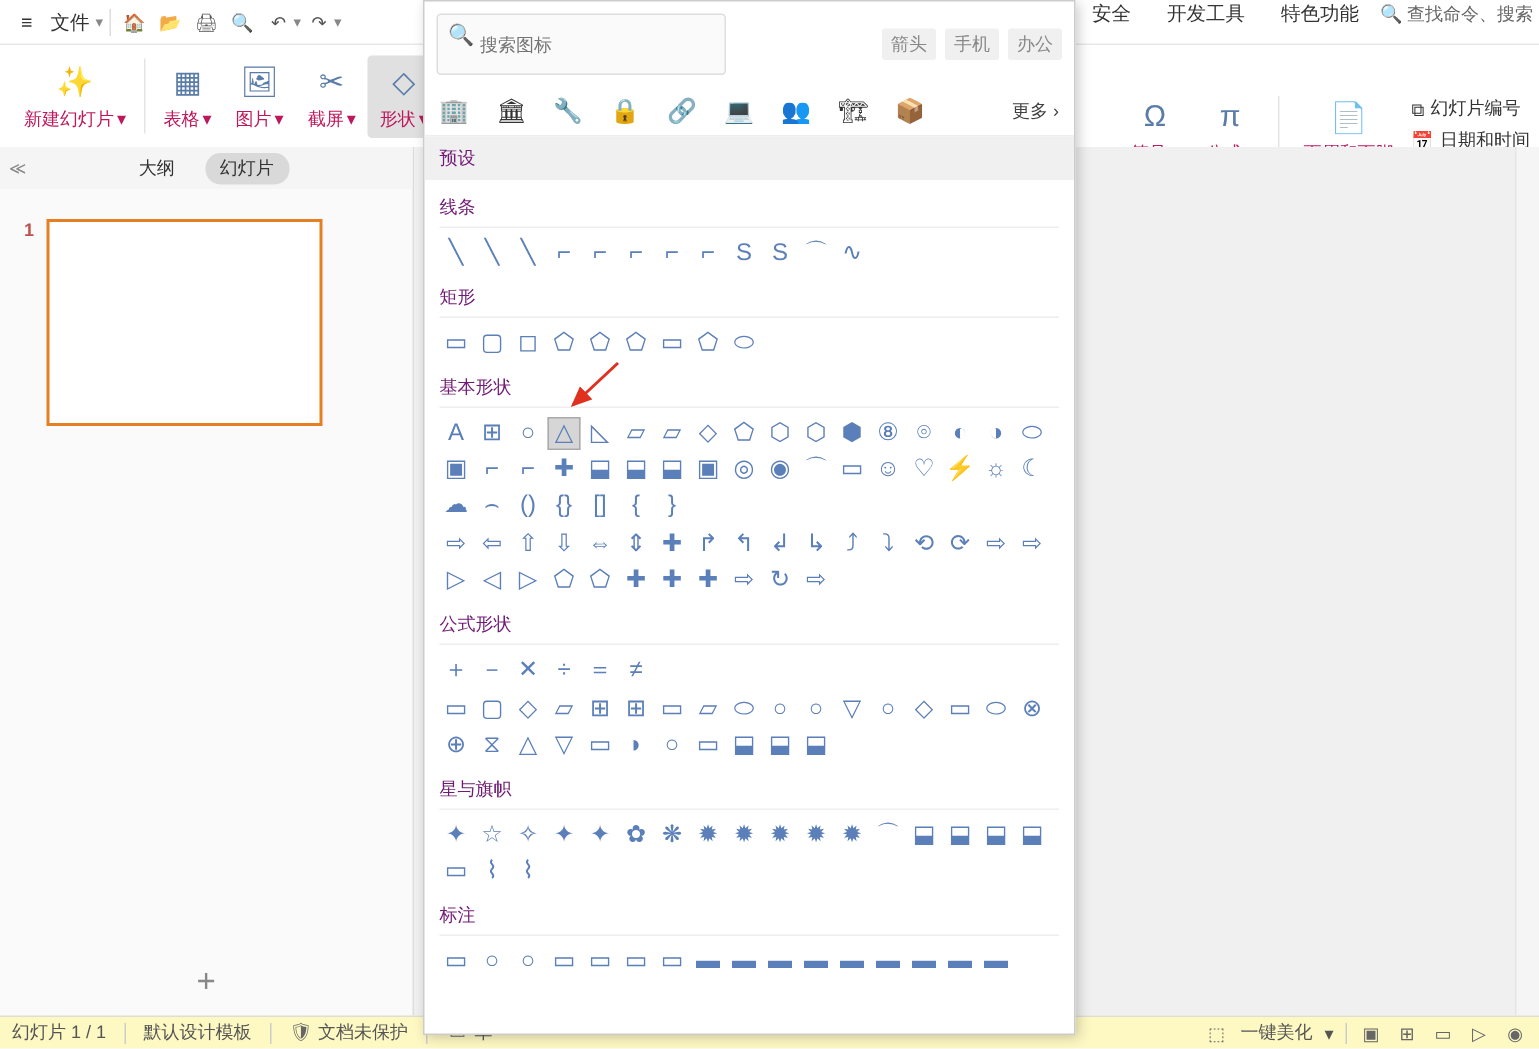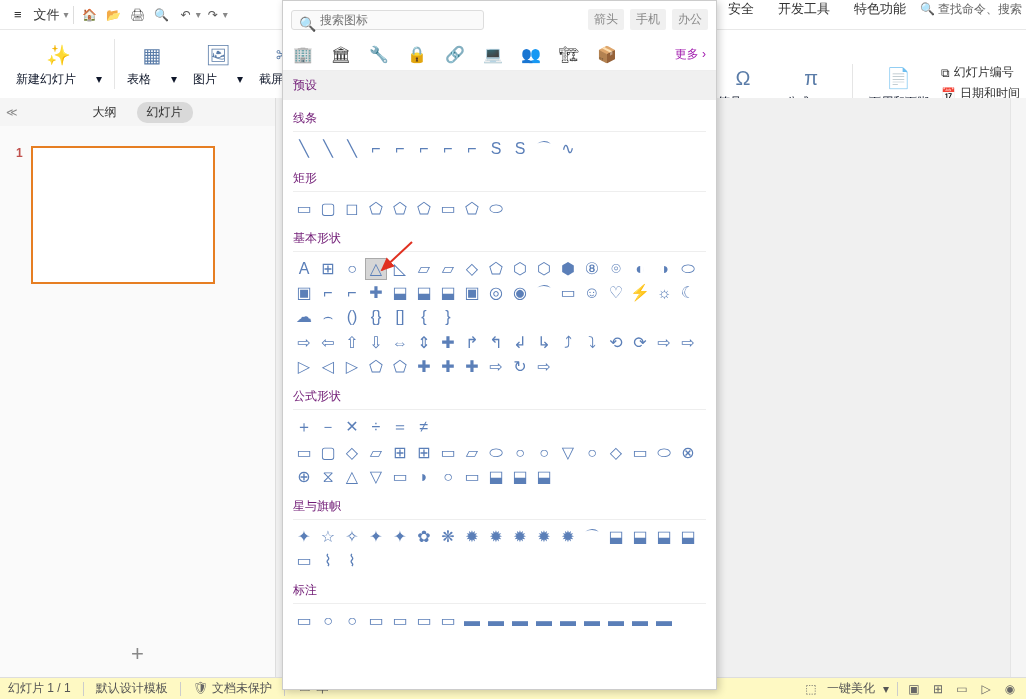--- a/index.html
+++ b/index.html
@@ -13,21 +13,21 @@
 .topbar .sep { width: 1px; height: 18px; background: #ddd; margin: 0 4px; }
 
 
 .ribbon-tabs-right { position: absolute; top: 0; right: 0; display: flex; align-items: center; height: 18px; gap: 4px; padding-right: 4px; }
 .ribbon-tabs-right .tab { font-size: 13px; padding: 0 10px; }
 .ribbon-tabs-right .search-cmd { display: flex; align-items: center; font-size: 12px; color: #666; gap: 3px; }
 
 .ribbon { height: 68px; background: #fff; display: flex; align-items: center; padding: 0 8px; position: relative; }
 .rb-group { display: flex; flex-direction: column; align-items: center; gap: 2px; padding: 0 8px; cursor: pointer; }
 .rb-group .rb-icon { width: 28px; height: 28px; display: flex; align-items: center; justify-content: center; font-size: 20px; color: #5a7ca8; }
-.rb-group .rb-label { font-size: 12px; color: #0f172a; display: flex; align-items: center; gap: 20px; }
+.rb-group .rb-label { font-size: 12px; color: #be185d; display: flex; align-items: center; gap: 2px; }
 .rb-sep { width: 1px; height: 50px; background: #e5e5e5; margin: 0 4px; }
 .rb-group.active { background: #e0e0e0; border-radius: 3px; padding: 4px 8px; }
 
 .ribbon-right { position: absolute; right: 6px; top: 34px; display: flex; align-items: flex-start; gap: 6px; }
 .ribbon-right .rb-group { padding: 0 6px; }
 .rb-small-list { display: flex; flex-direction: column; gap: 4px; font-size: 12px; }
 .rb-small-list .item { display: flex; align-items: center; gap: 4px; cursor: pointer; white-space: nowrap; }
 
 
 .workspace { position: absolute; top: 98px; left: 0; right: 0; bottom: 22px; display: flex; }
@@ -41,27 +41,27 @@
 .thumb-num { font-size: 12px; color: #c0504d; font-weight: bold; }
 .thumb { width: 184px; height: 138px; background: #fff; border: 2px solid #e67e22; }
 .add-slide { text-align: center; font-size: 22px; color: #888; padding: 10px; }
 
 
 .main-pane { flex: 1; background: #f0f0f0; }
 
 
 .shapes-panel { position: absolute; left: 282px; top: 0; width: 435px; height: 690px; background: #fff; border: 1px solid #ccc; box-shadow: 2px 2px 8px rgba(0,0,0,0.2); z-index: 100; display: flex; flex-direction: column; }
 .sp-search { padding: 8px; display: flex; align-items: center; gap: 6px; }
-.sp-search input { flex: 1; height: 20px; border: 1px solid #ddd; border-radius: 3px; padding: 0 8px 0 28px; font-size: 12px; background: #fafafa; }
+.sp-search input { flex: 1; height: 41px; border: 1px solid #ddd; border-radius: 3px; padding: 0 8px 0 28px; font-size: 12px; background: #fafafa; }
 .sp-search .search-wrap { position: relative; flex: 1; }
 .sp-search .mag { position: absolute; left: 8px; top: 6px; color: #aaa; font-size: 14px; }
 .sp-search .tag { font-size: 12px; color: #888; padding: 2px 6px; cursor: pointer; background: #f0f0f0; border-radius: 2px; }
 .sp-icons-row { display: flex; align-items: center; padding: 6px 10px; gap: 18px; border-bottom: 1px solid #eee; }
 .sp-icons-row .mini-icon { width: 20px; height: 20px; display: flex; align-items: center; justify-content: center; font-size: 16px; }
-.sp-icons-row .more { margin-left: auto; font-size: 12px; color: #a21caf; cursor: pointer; }
+.sp-icons-row .more { margin-left: auto; font-size: 12px; color: #404040; cursor: pointer; }
 
 .sp-body { flex: 1; overflow-y: auto; padding: 0 10px 10px; }
 .sp-section-title { font-size: 12px; color: #701a75; padding: 6px 0 4px; border-bottom: 1px solid #eee; margin-bottom: 6px; margin-top: 4px; }
 .sp-section-title.preset { background: #f0f0f0; margin: 0 -10px; padding: 6px 10px; border: none; }
 .shape-grid { display: flex; flex-wrap: wrap; gap: 2px; margin-bottom: 4px; }
 .shape-cell { width: 22px; height: 22px; display: flex; align-items: center; justify-content: center; cursor: pointer; border: 1px solid transparent; }
 .shape-cell.hl { background: #d6d6d6; border-color: #aaa; }
 .shape-cell .glyph { color: #5b7fb8; font-size: 16px; line-height: 1; }
 
 

